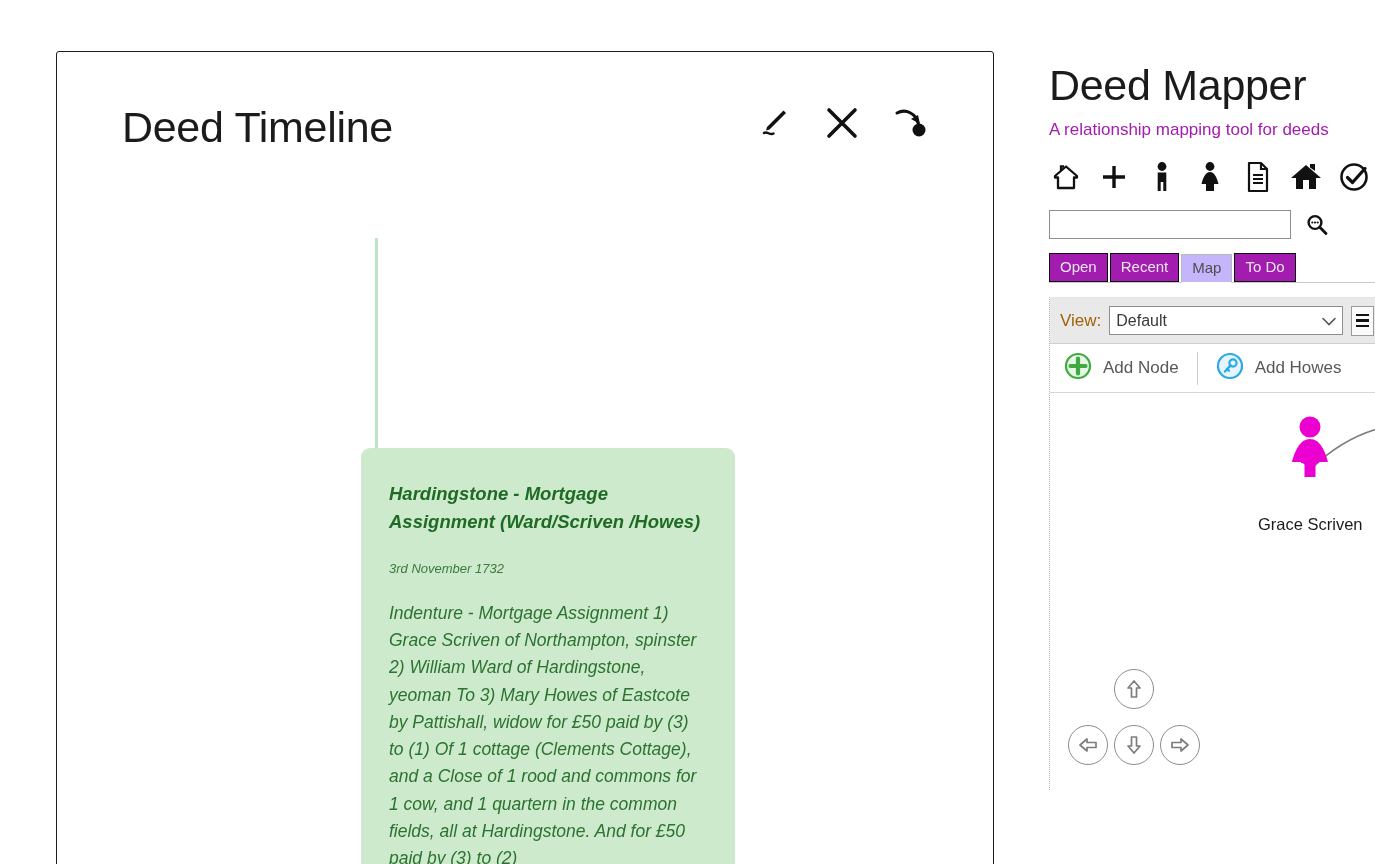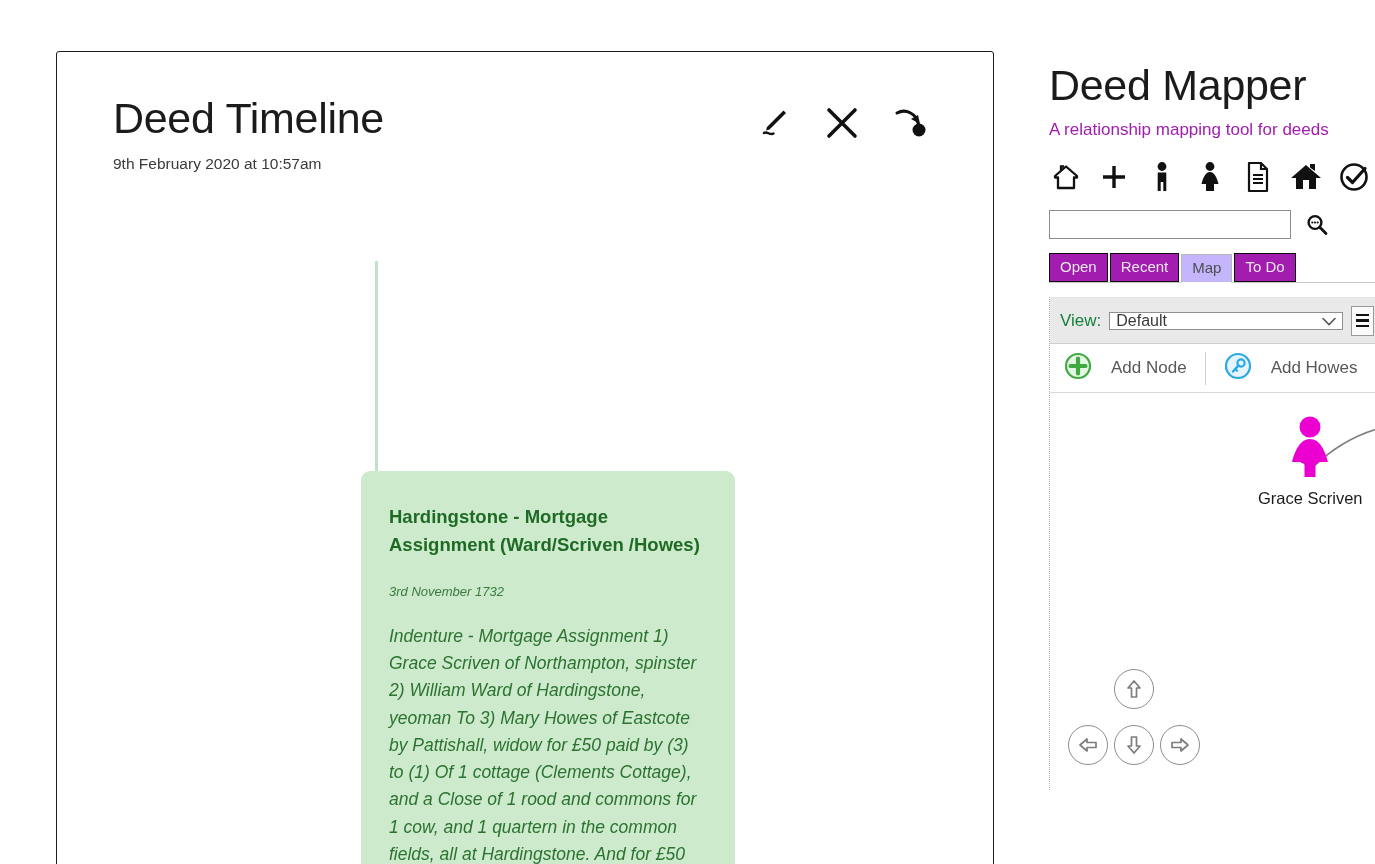--- a/index.html
+++ b/index.html
@@ -23,21 +23,21 @@
     border-radius: 3px;
     overflow: hidden;
   }
   .tl-header { position: relative; padding: 44px 56px 0 56px; }
   .tl-title {
     font-size: 43px;
     font-weight: 300;
     color: #1b1b1b;
     letter-spacing: -0.3px;
     line-height: 1.05;
-    margin: 0;
+    margin: 9px;
   }
   .tl-subtitle {
     margin-top: 14px;
     font-size: 15.5px;
     font-weight: 400;
     color: #3a3a3a;
   }
   .tl-actions {
     position: absolute;
     right: 60px; top: 48px;
@@ -80,20 +80,21 @@
   }
   .deed-ref {
     font-size: 18px;
     font-weight: bold;
     color: #14531a;
     margin-bottom: 26px;
   }
   .deed-name {
     font-size: 18.5px;
     font-weight: bold;
+    font-style: italic;
     color: #1f6b25;
     line-height: 1.5;
     margin-bottom: 25px;
   }
   .deed-date {
     font-size: 13px;
     font-style: italic;
     color: #3b7a3f;
     margin-bottom: 24px;
   }
@@ -198,24 +199,24 @@
   }
   .map-viewbar {
     height: 46px;
     background: #e9e9e9;
     border-bottom: 1px solid #cfcfcf;
     display: flex;
     align-items: center;
     padding: 0 6px 0 10px;
     gap: 8px;
   }
-  .view-label { font-size: 17px; color: #15803d; }
+  .view-label { font-size: 17px; color: #a16207; }
   .view-select {
     flex: 1;
-    height: 18px;
+    height: 29px;
     border: 1px solid #8f8f8f;
     background: #fff;
     font-size: 16px;
     color: #3a3a3a;
     padding: 0 6px;
     font-family: "Liberation Sans", sans-serif;
     display: flex; align-items: center; justify-content: space-between;
     cursor: pointer;
   }
   .menu-btn {
@@ -230,33 +231,34 @@
   .menu-btn span { display:block; width: 13px; height: 2.5px; background:#111; }
 
   .map-actionbar {
     height: 49px;
     display: flex;
     align-items: center;
     border-bottom: 1px solid #d8d8d8;
     padding-left: 14px;
   }
   .map-action {
-    display: flex; align-items: center; gap: 19px;
+    display: flex; align-items: center; gap: 11px;
     font-size: 17px; color: #585858;
     cursor: pointer;
     padding-right: 18px;
   }
   .map-action.second { border-left: 1px solid #cfcfcf; padding-left: 18px; }
 
   .map-canvas { position: relative; height: 396px; background: #fff; }
 
   .node {
     position: absolute;
     display: flex; flex-direction: column; align-items: center;
     cursor: pointer;
+    gap: 26px;
   }
   .node-label { font-size: 16.5px; color: #1b1b1b; margin-top: 2px; white-space: nowrap; }
 
   .nav-pad { position: absolute; left: 18px; bottom: 14px; width: 132px; height: 106px; }
   .nav-btn {
     position: absolute;
     width: 40px; height: 40px;
     border-radius: 50%;
     border: 1.6px solid #8d8d8d;
     background: #ffffff;
@@ -270,21 +272,20 @@
 </style>
 </head>
 <body>
 
 <div id="root">
 
   <div class="timeline-dialog">
 
     <div class="tl-header">
       <h1 class="tl-title">Deed Timeline</h1>
-      <div class="tl-subtitle">9th February 2020 at 10:57am</div>
 
       <div class="tl-actions">
         <button class="icon-btn" title="Edit">
           <svg width="36" height="36" viewBox="0 0 36 36" aria-hidden="true">
             <path d="M27.5 5.5 L30 8 L13.5 24.5 L10 25.5 L11 22 Z" fill="#111"></path>
             <path d="M8 28 C11 25.5, 14 31, 17.5 28.5" stroke="#111" stroke-width="2.4" fill="none" stroke-linecap="round"></path>
           </svg>
         </button>
         <button class="icon-btn" title="Close">
           <svg width="40" height="40" viewBox="0 0 40 40" aria-hidden="true">

